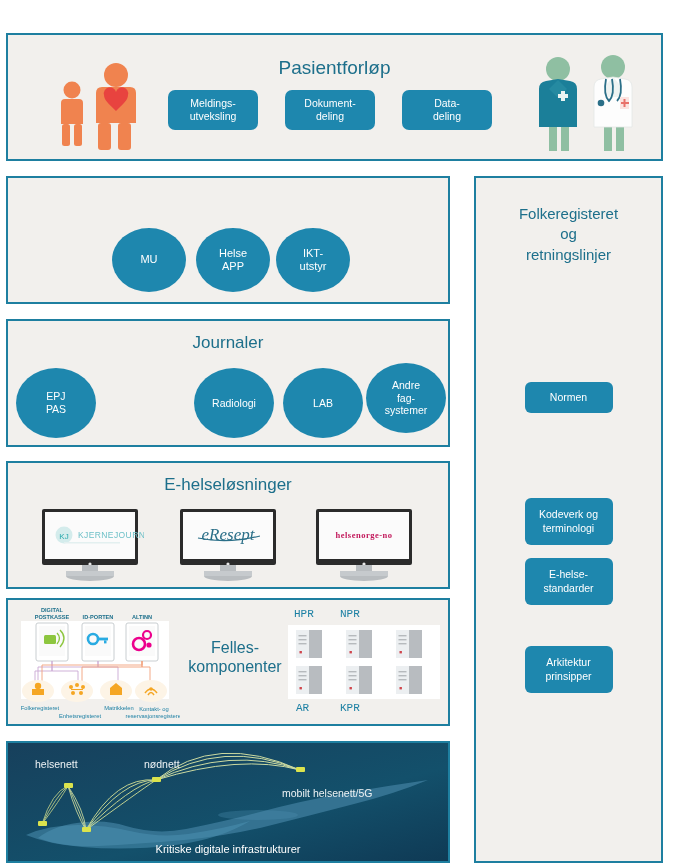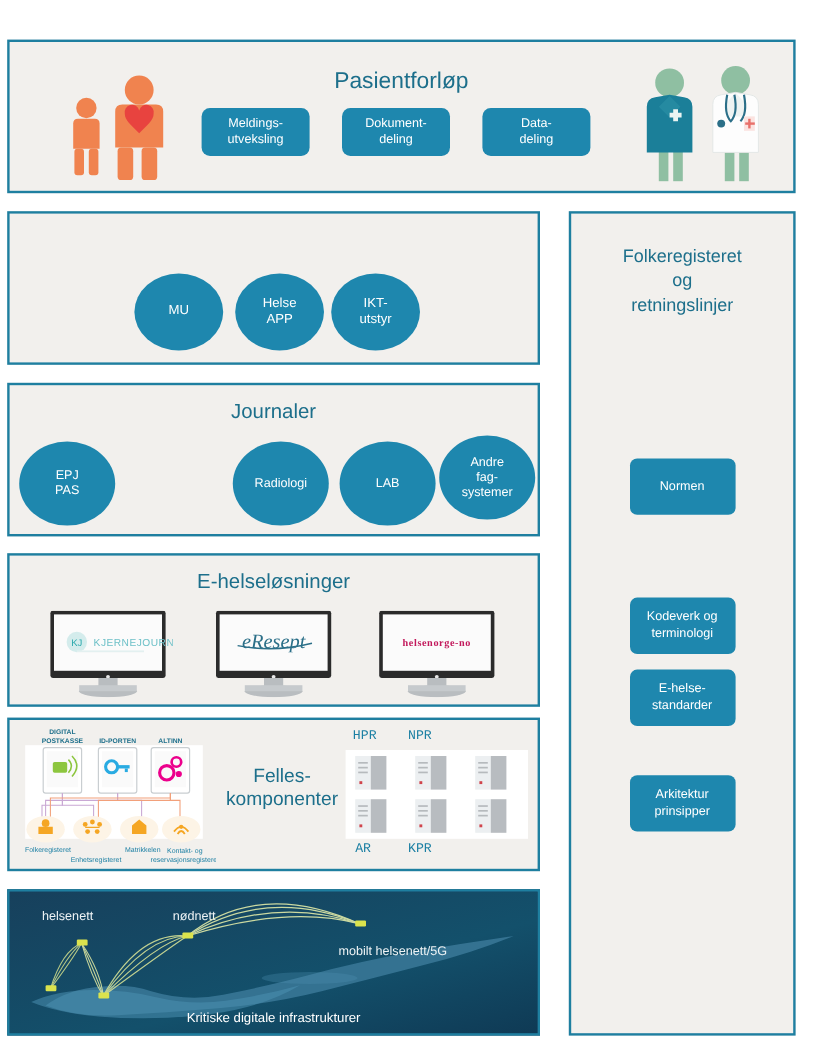--- a/index.html
+++ b/index.html
@@ -379,21 +379,21 @@
   <div class="map-caption" style="top:100px;">Kritiske digitale infrastrukturer</div>
 </div>
 
 <div class="panel" id="std-panel">
   <div class="panel-title">
     <span>Folkeregisteret</span><br>
     <span>og</span><br>
     <span>retningslinjer</span>
   </div>
 
-  <div class="stdbtn" style="top:204px;height:47px;">
+  <div class="stdbtn" style="top:204px;height:31px;">
     <span>Normen</span>
   </div>
   <div class="stdbtn" style="top:292px;height:47px;margin-top:28px;">
     <span>Kodeverk og<br>terminologi</span>
   </div>
   <div class="stdbtn" style="top:380px;height:47px;">
     <span>E-helse-<br>standarder</span>
   </div>
   <div class="stdbtn" style="top:468px;height:47px;">
     <span>Arkitektur<br>prinsipper</span>

